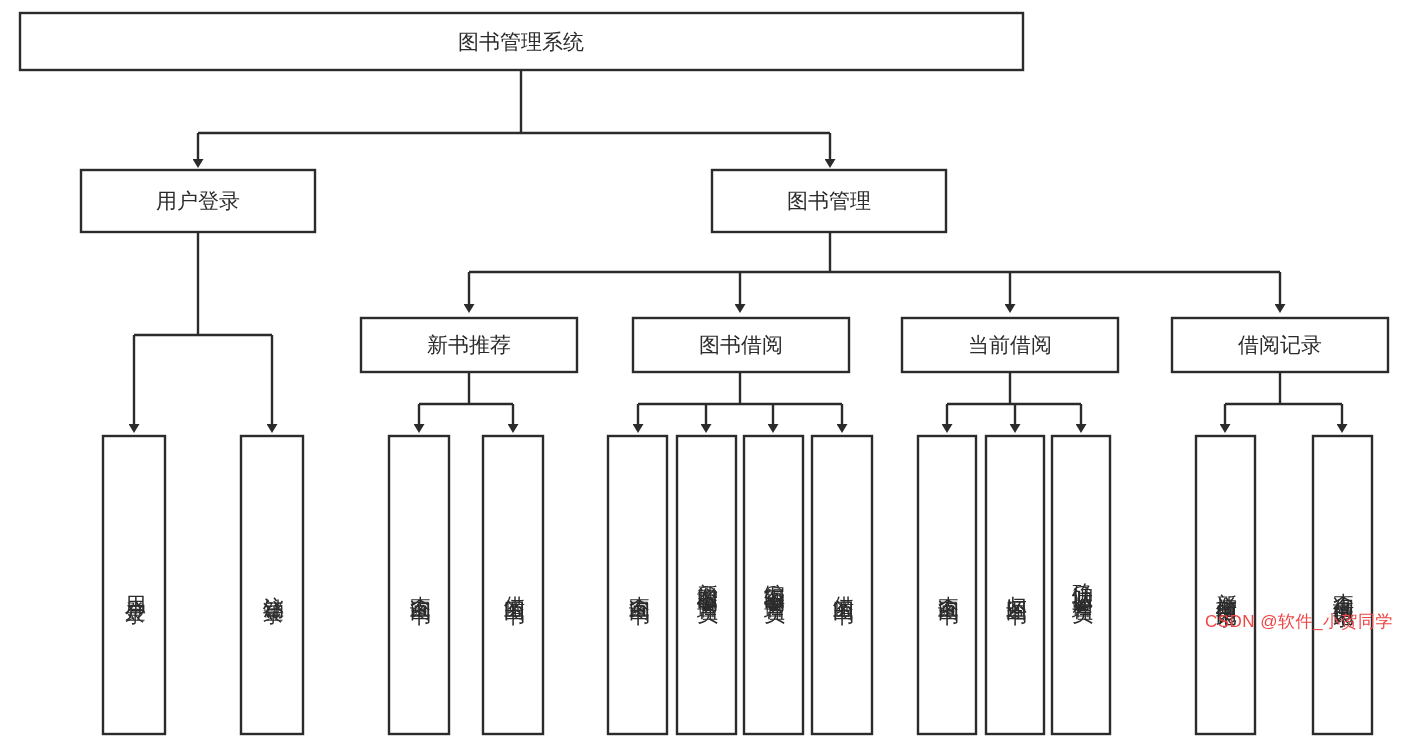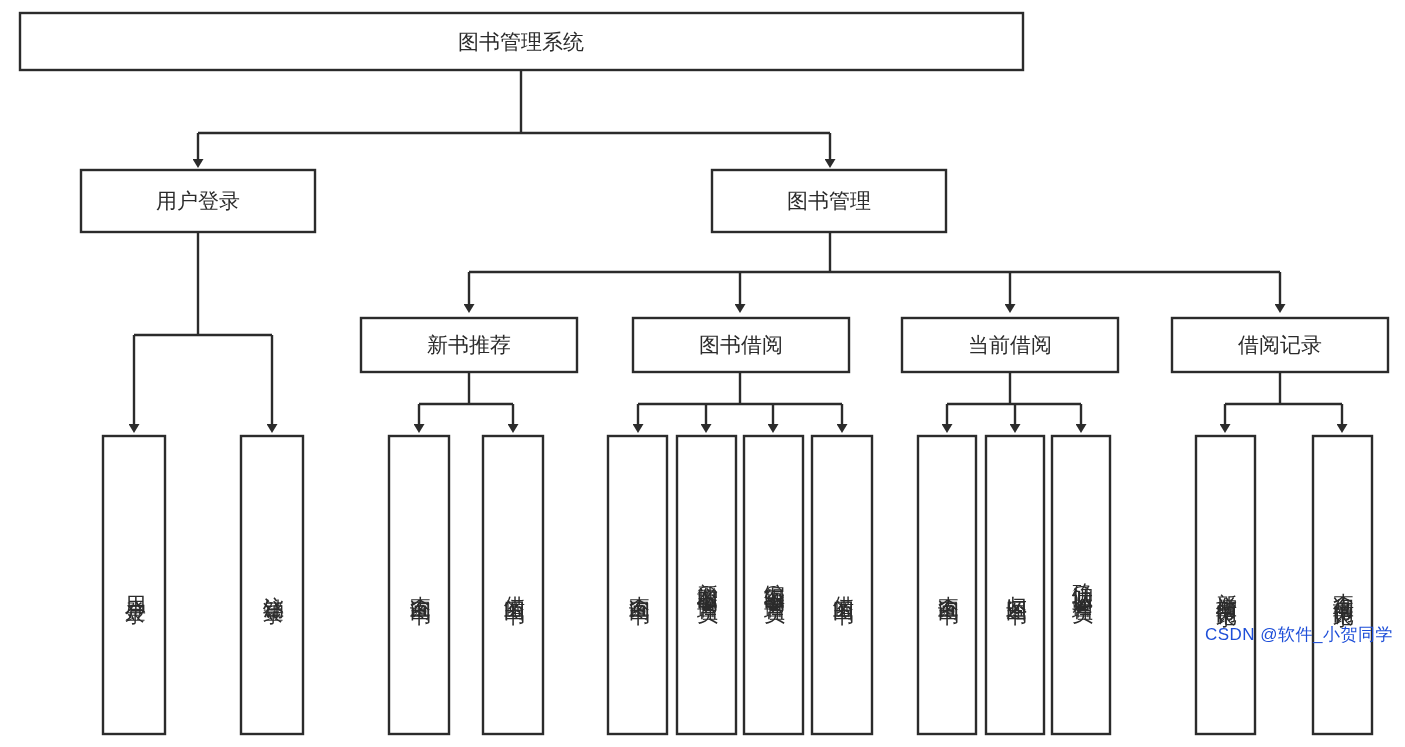--- a/index.html
+++ b/index.html
@@ -50,24 +50,24 @@
     font-family: "Liberation Sans", sans-serif;
     font-size: 21px;
     text-anchor: middle;
     dominant-baseline: middle;
     writing-mode: vertical-rl;
     letter-spacing: 3px;
   }
   .watermark-text {
     position: absolute;
     right: 12px;
-    bottom: 7px;
+    bottom: 20px;
     font-family: "Liberation Sans", sans-serif;
     font-size: 17px;
-    color: #1d4ed8;
+    color: #ef4444;
     white-space: nowrap;
     pointer-events: none;
     letter-spacing: 0.5px;
   }
 </style>
 </head>
 <body>
 
 <div id="diagram-root">
 

